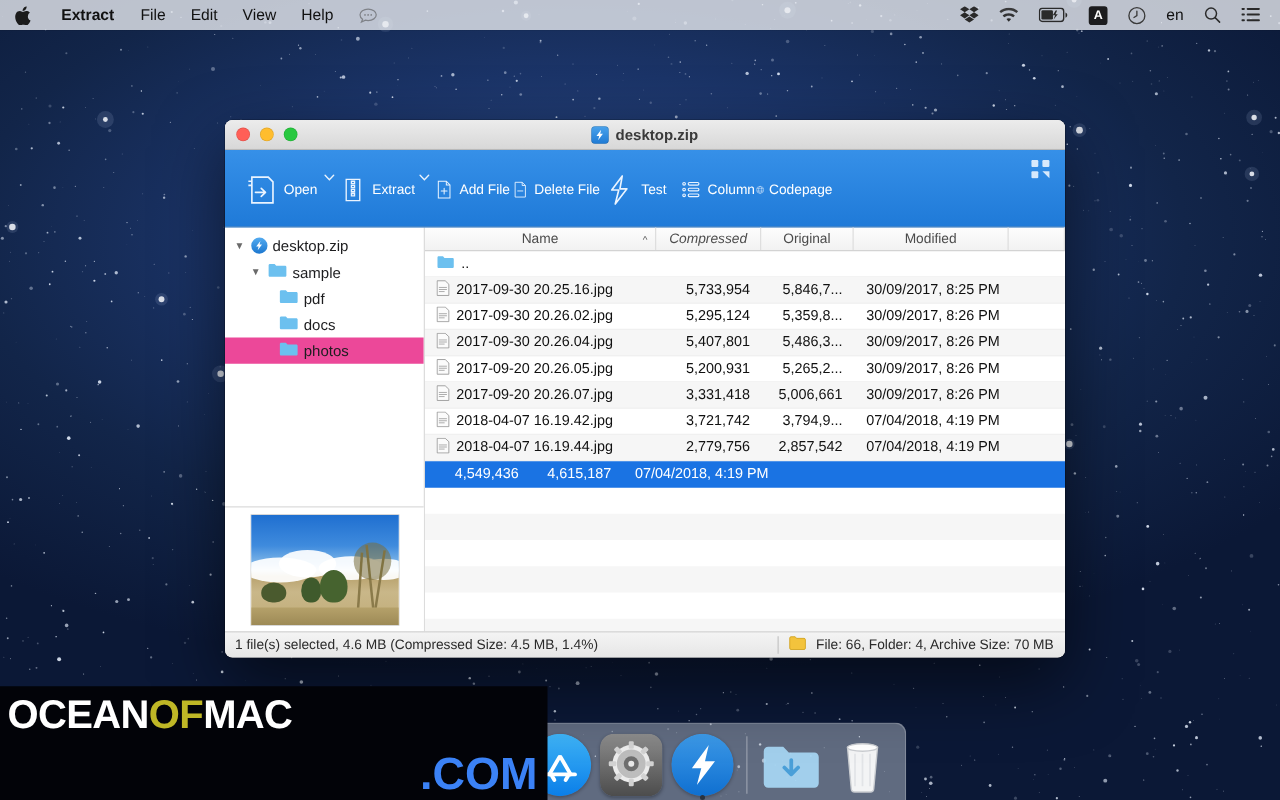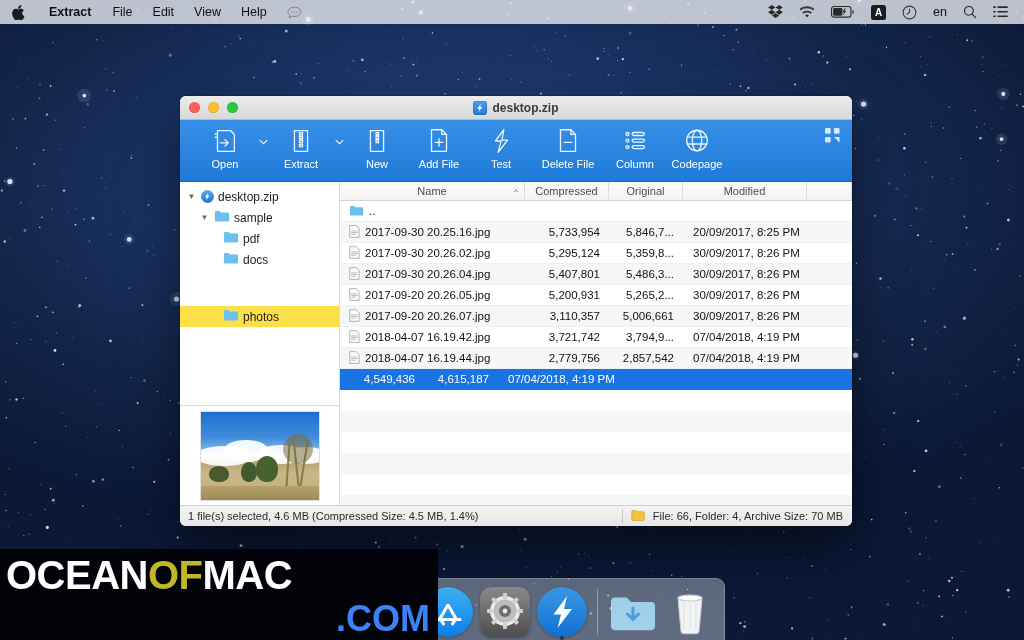--- a/index.html
+++ b/index.html
@@ -88,21 +88,21 @@
   
   #toolbar {
     height:62px; flex:0 0 62px;
     background:linear-gradient(#3690e8,#1f7ad8);
     display:flex; align-items:flex-start;
     padding-left:14px; position:relative;
     border-bottom:1px solid #1667ba;
   }
   .tb-btn {
     width:62px; height:58px;
-    display:flex; flex-direction:column; align-items:center; justify-content:flex-start;
+    display:flex; flex-direction:row; align-items:center; justify-content:flex-start;
     padding-top:6px; gap:3px;
     color:#fff; font-size:11px;
     cursor:default;
   }
   .tb-btn svg { display:block; }
   .tb-label { line-height:1; white-space:nowrap; }
   .tb-caret {
     width:14px; height:58px; display:flex; align-items:center; justify-content:center;
     padding-bottom:14px; color:#fff; opacity:.9; font-size:9px;
   }
@@ -118,21 +118,21 @@
     width:160px; flex:0 0 160px;
     background:#fff;
     border-right:1px solid #dcdcdc;
     display:flex; flex-direction:column;
   }
   #tree { flex:1; padding-top:4px; font-size:12px; color:#1d1d1f; overflow:hidden; }
   .tree-row {
     height:21px; display:flex; align-items:center; gap:4px;
     padding-right:4px; white-space:nowrap;
   }
-  .tree-row.selected { background:#fde047;margin-top:36px; }
+  .tree-row.selected { background:#ec4899; }
   .twisty {
     width:11px; text-align:center; font-size:8px; color:#6a6a6a; flex:0 0 11px;
   }
   .zip-icon {
     width:13px; height:13px; border-radius:50%;
     background:linear-gradient(#53abf0,#1c77cf);
     display:inline-flex; align-items:center; justify-content:center;
     flex:0 0 13px;
   }
   .folder-icon { flex:0 0 16px; }
@@ -164,21 +164,21 @@
     border-bottom:1px solid #d3d3d3;
     font-size:11px; color:#4c4c4c;
   }
   .hcell {
     display:flex; align-items:center; justify-content:center;
     border-right:1px solid #dedede; position:relative;
     white-space:nowrap;
   }
   .hcell .sort { position:absolute; right:6px; font-size:8px; color:#555; }
   .c-name { width:185px; flex:0 0 185px; }
-  .c-comp { width:84px; flex:0 0 84px; }
+  .c-comp { width:84px; flex:0 0 84px;font-style:italic; }
   .c-orig { width:74px; flex:0 0 74px; }
   .c-mod  { width:124px; flex:0 0 124px; }
   .c-rest { flex:1; }
 
   #rows { flex:1; overflow:hidden; }
   .frow {
     height:21px; display:flex; align-items:center;
     font-size:11.5px; color:#111;
     border-bottom:1px solid #f0f0f0;
   }
@@ -208,21 +208,21 @@
   .sb-sep { width:1px; height:14px; background:#c5c5c5; }
 
   
   #watermark {
     position:absolute; left:0; top:549px; width:438px; height:91px;
     background:#020308; z-index:40;
     overflow:hidden;
   }
   #wm-line1 {
     position:absolute; left:6px; top:6px;
-    font-size:40px; font-weight:bold; letter-spacing:-.5px;
+    font-size:32px; font-weight:bold; letter-spacing:-.5px;
     color:#ffffff; white-space:nowrap; line-height:1;
   }
   #wm-line1 .of { color:#bfb726; }
   #wm-line2 {
     position:absolute; right:8px; top:52px;
     font-size:36px; font-weight:bold; color:#3b82f6; line-height:1;
   }
 
   
   #dock {
@@ -1902,51 +1902,44 @@
         <path d="M14.4 7h3.2v2.4h-3.2zM14.4 11.2h3.2v2.4h-3.2zM14.4 15.4h3.2v2.4h-3.2zM14.4 19.6h3.2V22h-3.2z"></path>
       </svg>
       <span class="tb-label">Extract</span>
     </div>
     <div class="tb-caret">
       <svg width="9" height="6" viewBox="0 0 10 7" fill="none" stroke="#fff" stroke-width="1.3">
           <path d="M1 1.5l4 4 4-4" stroke-linecap="round"></path>
         </svg>
     </div>
 
-    <div class="tb-btn">
-      <svg width="30" height="30" viewBox="0 0 32 32" fill="none" stroke="#eaf4ff" stroke-width="1.4">
-        <path d="M9 5h14v22H9z"></path>
-        <path d="M15 7h2.6v2.6H15zM15 11h2.6v2.6H15zM15 15h2.6v2.6H15z"></path>
-      </svg>
-      <span class="tb-label">New</span>
-    </div>
 
     <div class="tb-btn">
       <svg width="30" height="30" viewBox="0 0 32 32" fill="none" stroke="#eaf4ff" stroke-width="1.4">
         <path d="M8 4h11l5 5v18H8z"></path>
           <path d="M19 4v5h5"></path>
         <path d="M16 13.5v8M12 17.5h8" stroke-linecap="round"></path>
       </svg>
       <span class="tb-label">Add File</span>
     </div>
 
-    <div class="tb-btn">
-      <svg width="30" height="30" viewBox="0 0 32 32" fill="none" stroke="#eaf4ff" stroke-width="1.4">
-        <path d="M19 4l-9 12h6l-3 12 10-13h-6l2-11z" stroke-linejoin="round"></path>
-      </svg>
-      <span class="tb-label">Test</span>
-    </div>
-
     <div class="tb-btn" style="width:72px">
       <svg width="30" height="30" viewBox="0 0 32 32" fill="none" stroke="#eaf4ff" stroke-width="1.4">
         <path d="M8 4h11l5 5v18H8z"></path>
           <path d="M19 4v5h5"></path>
         <path d="M12 17.5h8" stroke-linecap="round"></path>
       </svg>
       <span class="tb-label">Delete File</span>
+    </div>
+
+    <div class="tb-btn">
+      <svg width="30" height="30" viewBox="0 0 32 32" fill="none" stroke="#eaf4ff" stroke-width="1.4">
+        <path d="M19 4l-9 12h6l-3 12 10-13h-6l2-11z" stroke-linejoin="round"></path>
+      </svg>
+      <span class="tb-label">Test</span>
     </div>
 
     <div class="tb-btn">
       <svg width="30" height="30" viewBox="0 0 32 32" fill="none" stroke="#eaf4ff" stroke-width="1.4">
         <circle cx="8" cy="8.5" r="1.6"></circle>
           <rect x="13" y="6.9" width="13" height="3.2" rx="1.6"></rect>
         <circle cx="8" cy="15.5" r="1.6"></circle>
           <rect x="13" y="13.9" width="13" height="3.2" rx="1.6"></rect>
         <circle cx="8" cy="22.5" r="1.6"></circle>
           <rect x="13" y="20.9" width="13" height="3.2" rx="1.6"></rect>
@@ -2079,21 +2072,21 @@
             <span class="file-ico">
               <svg width="11" height="13" viewBox="0 0 12 14">
                   <path d="M.8.6h7L11 3.6v9.8H.8z" fill="#fbfbfb" stroke="#9a9a9a" stroke-width=".8"></path>
                   <path d="M2.3 6.4h7M2.3 8.2h7M2.3 10h5" stroke="#9a9a9a" stroke-width=".7"></path>
                 </svg>
             </span>
             <span>2017-09-30 20.25.16.jpg</span>
           </div>
           <div class="cell num comp">5,733,954</div>
           <div class="cell num orig">5,846,7...</div>
-          <div class="cell mod">20/09/2017, 8:25 PM</div>
+          <div class="cell mod">30/09/2017, 8:25 PM</div>
           <div class="cell rest"></div>
         </div>
 
         <div class="frow">
           <div class="cell name">
             <span class="file-ico">
               <svg width="11" height="13" viewBox="0 0 12 14">
                   <path d="M.8.6h7L11 3.6v9.8H.8z" fill="#fbfbfb" stroke="#9a9a9a" stroke-width=".8"></path>
                   <path d="M2.3 6.4h7M2.3 8.2h7M2.3 10h5" stroke="#9a9a9a" stroke-width=".7"></path>
                 </svg>
@@ -2141,21 +2134,21 @@
         <div class="frow alt">
           <div class="cell name">
             <span class="file-ico">
               <svg width="11" height="13" viewBox="0 0 12 14">
                   <path d="M.8.6h7L11 3.6v9.8H.8z" fill="#fbfbfb" stroke="#9a9a9a" stroke-width=".8"></path>
                   <path d="M2.3 6.4h7M2.3 8.2h7M2.3 10h5" stroke="#9a9a9a" stroke-width=".7"></path>
                 </svg>
             </span>
             <span>2017-09-20 20.26.07.jpg</span>
           </div>
-          <div class="cell num comp">3,110,357</div>
+          <div class="cell num comp">3,331,418</div>
           <div class="cell num orig">5,006,661</div>
           <div class="cell mod">30/09/2017, 8:26 PM</div>
           <div class="cell rest"></div>
         </div>
 
         <div class="frow">
           <div class="cell name">
             <span class="file-ico">
               <svg width="11" height="13" viewBox="0 0 12 14">
                   <path d="M.8.6h7L11 3.6v9.8H.8z" fill="#fbfbfb" stroke="#9a9a9a" stroke-width=".8"></path>

